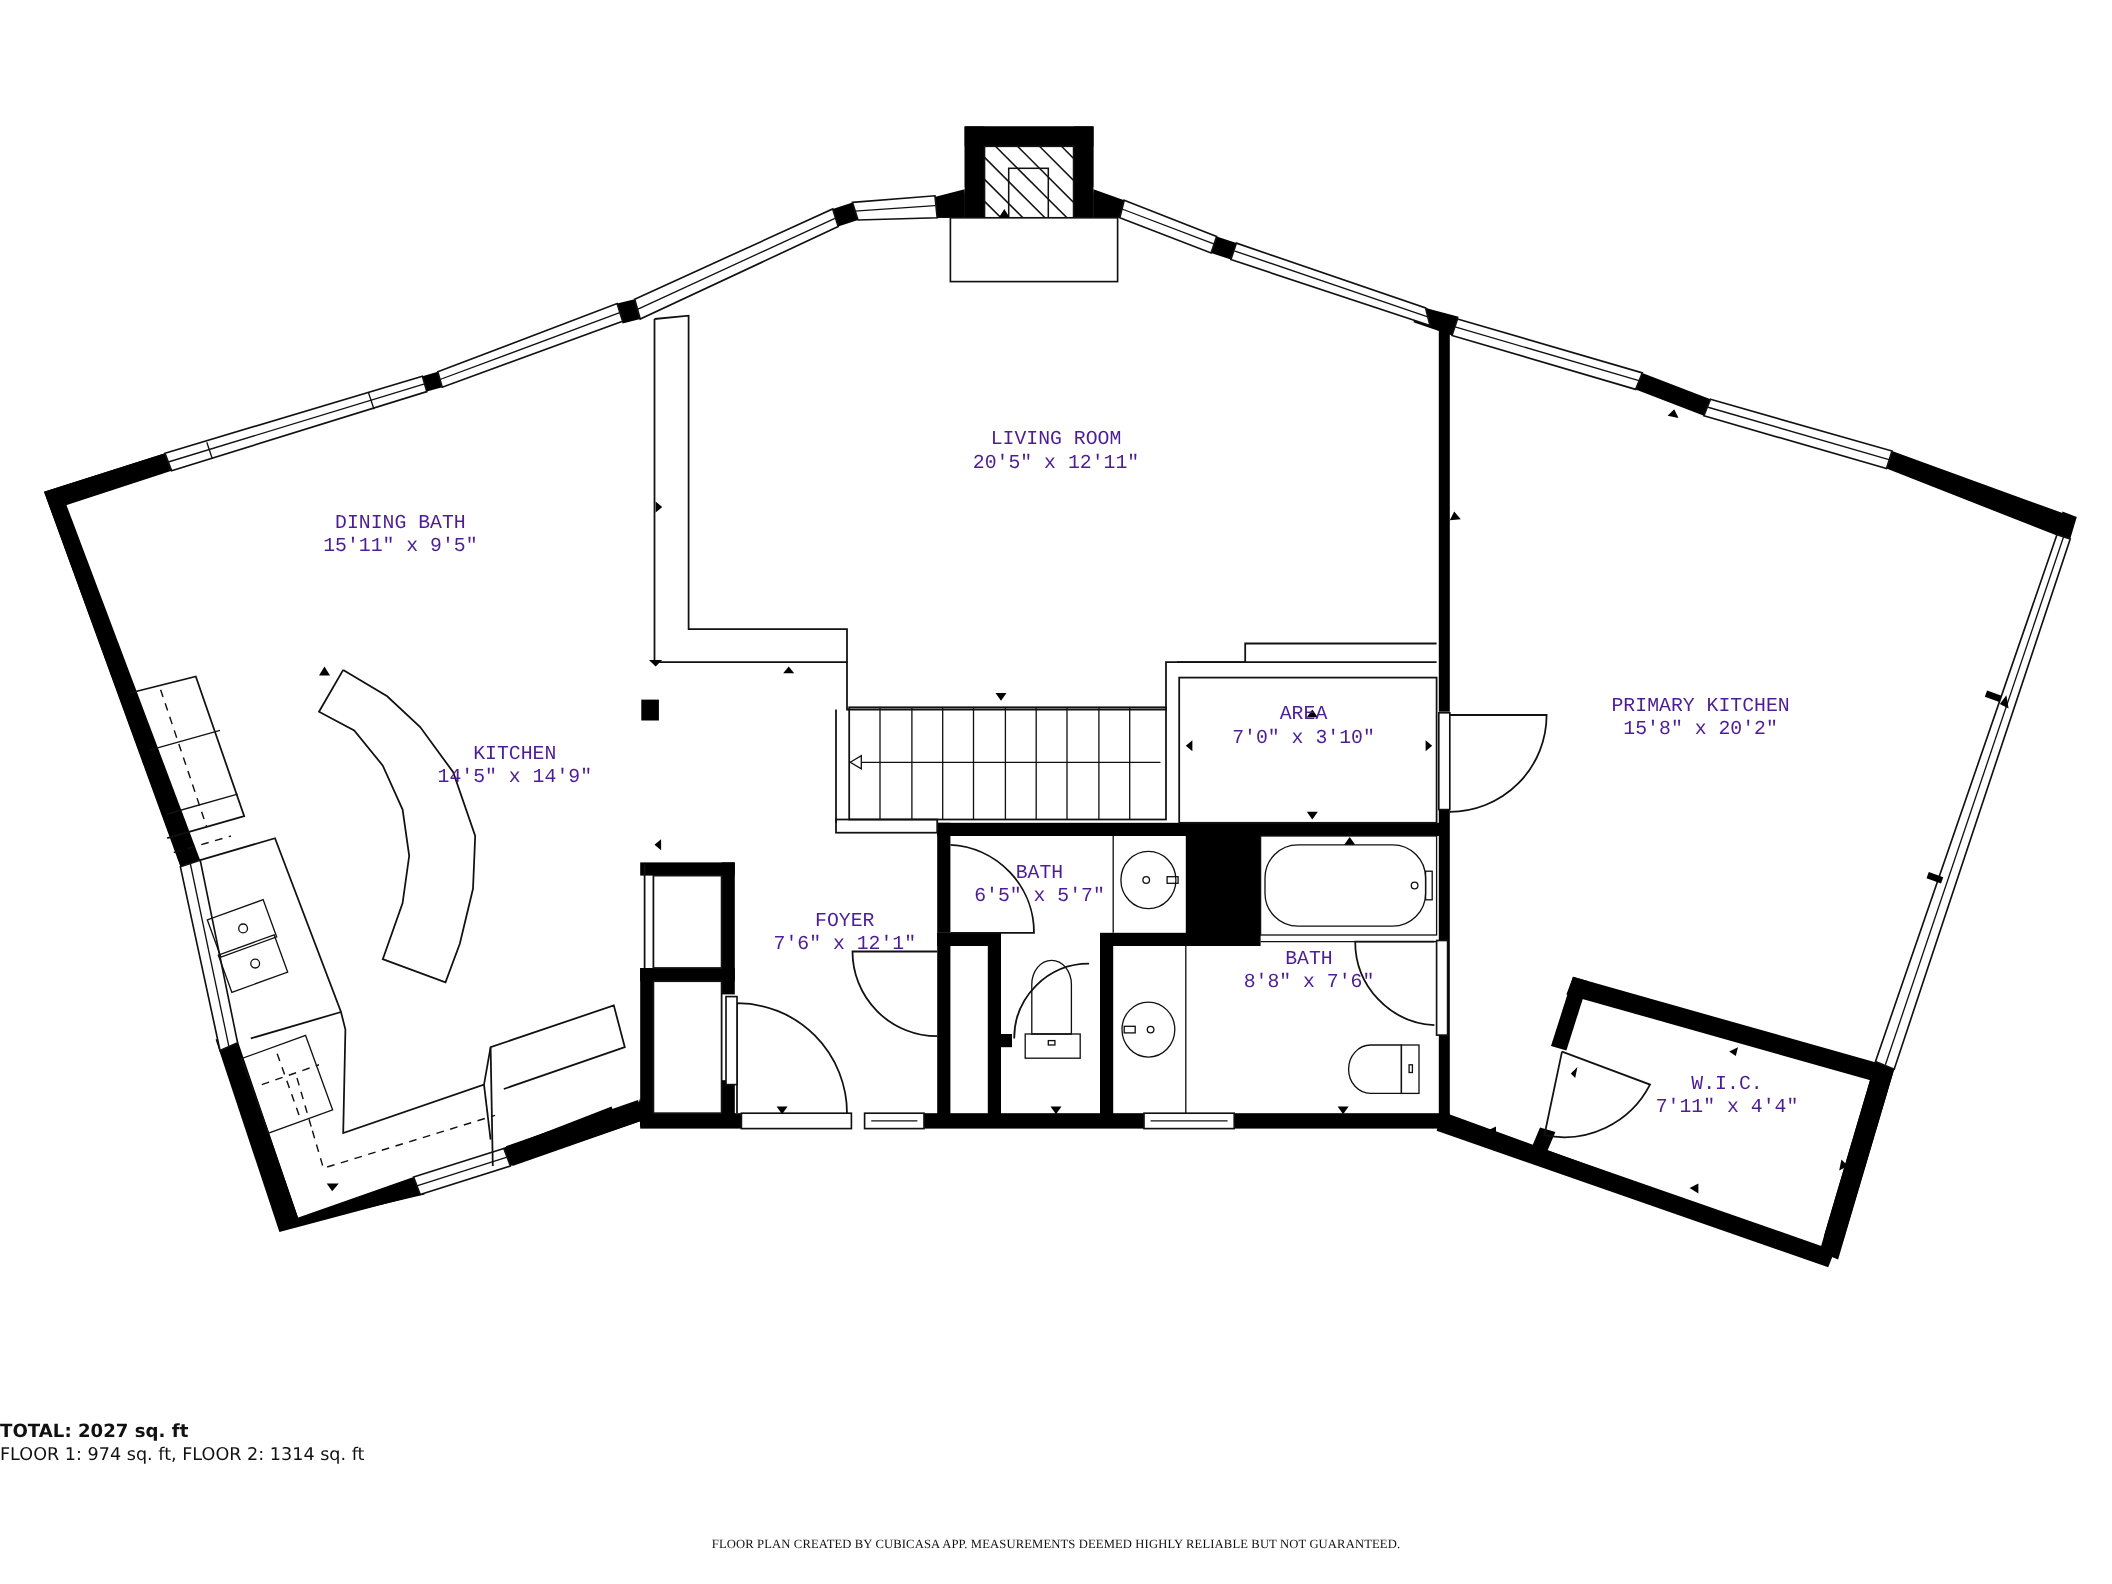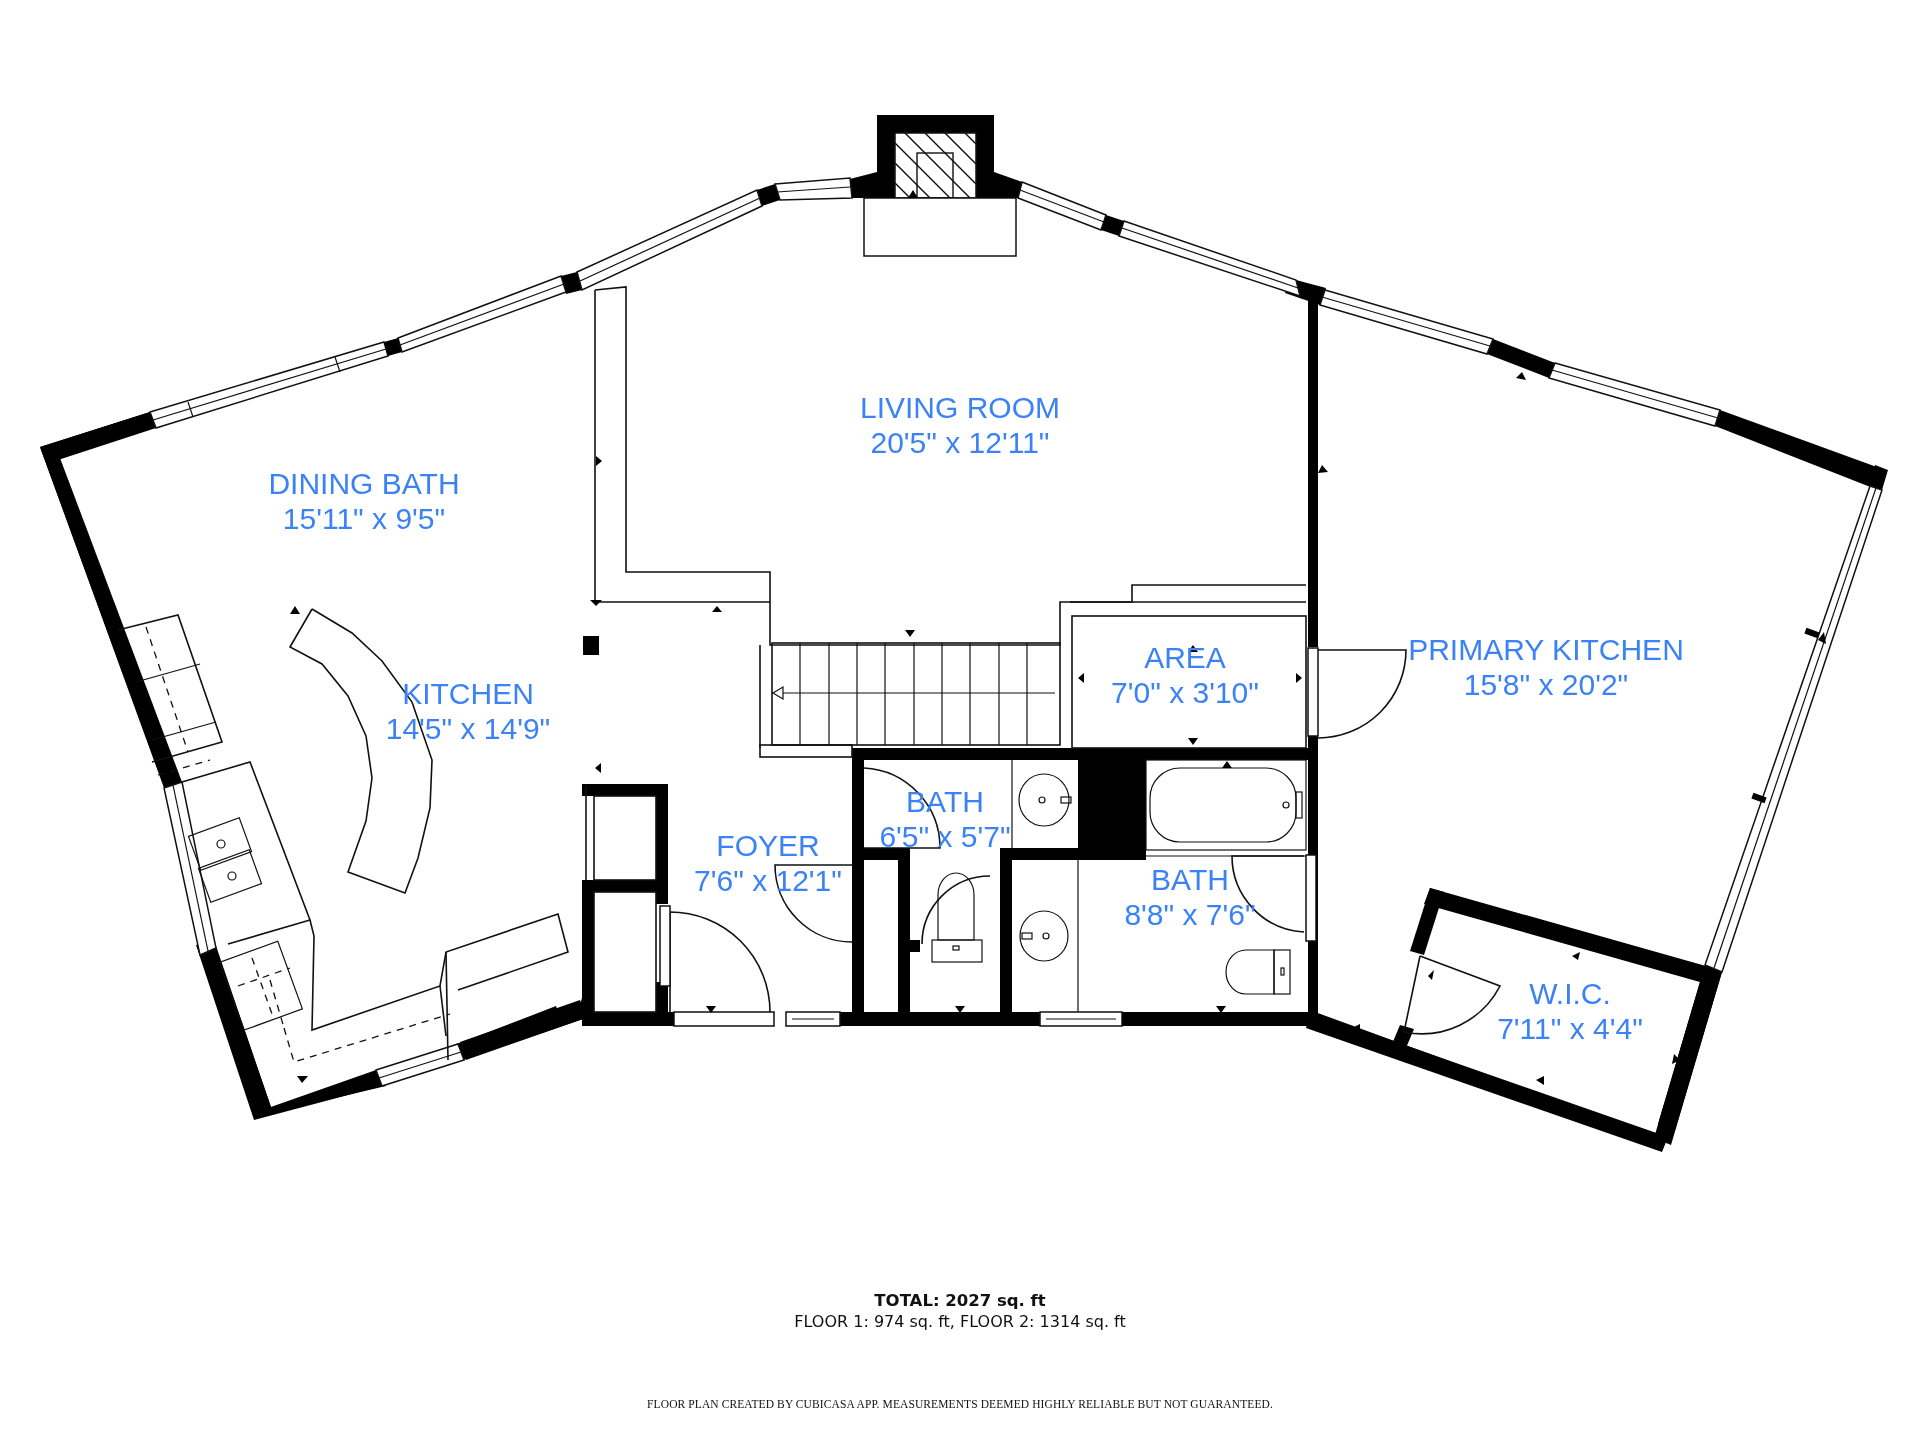--- a/index.html
+++ b/index.html
@@ -1,20 +1,20 @@
 <!DOCTYPE html>
 <html><head>
 <meta charset="utf-8">
 <style>
   html, body { margin: 0; padding: 0; background: #ffffff; }
   body { width: 1920px; height: 1440px; position: relative; overflow: hidden; }
   #plan { position: absolute; left: 0; top: 0; width: 1920px; height: 1440px; }
-  .room-label { position: absolute; font-family: Liberation Sans, sans-serif; color: #3b82f6; text-align: center; line-height: 1.18; font-size: 30px; white-space: nowrap; transform: translateX(-50%); }
+  .room-label { position: absolute; font-family: Liberation Mono, monospace; color: #4c1d95; text-align: center; line-height: 1.18; font-size: 18px; white-space: nowrap; transform: translateX(-50%); }
   .room-label span { display: block; }
-  .summary { position: absolute; left: 0; width: 1920px; top: 1290px; text-align: center; font-family: "DejaVu Sans", sans-serif; color: #111; font-size: 16px; line-height: 21px; }
+  .summary { position: absolute; left: 0; width: 1920px; top: 1290px; text-align: left; font-family: "DejaVu Sans", sans-serif; color: #111; font-size: 16px; line-height: 21px; }
   .summary .total { font-weight: bold; font-size: 16.5px; }
   .disclaimer { position: absolute; left: 0; width: 1920px; top: 1398px; text-align: center; font-family: Liberation Serif, serif; font-size: 11.5px; color: #111; letter-spacing: 0.1px; }
   .wall { fill: #000; }
   .ln { fill: none; stroke: #111; stroke-width: 1.6; }
   .thin { fill: none; stroke: #111; stroke-width: 1.2; }
   .win { fill: #fff; stroke: #111; stroke-width: 1.5; }
   .dash { fill: none; stroke: #111; stroke-width: 1.3; stroke-dasharray: 7 6; }
   .mark { fill: #000; }
 </style>
 </head>

